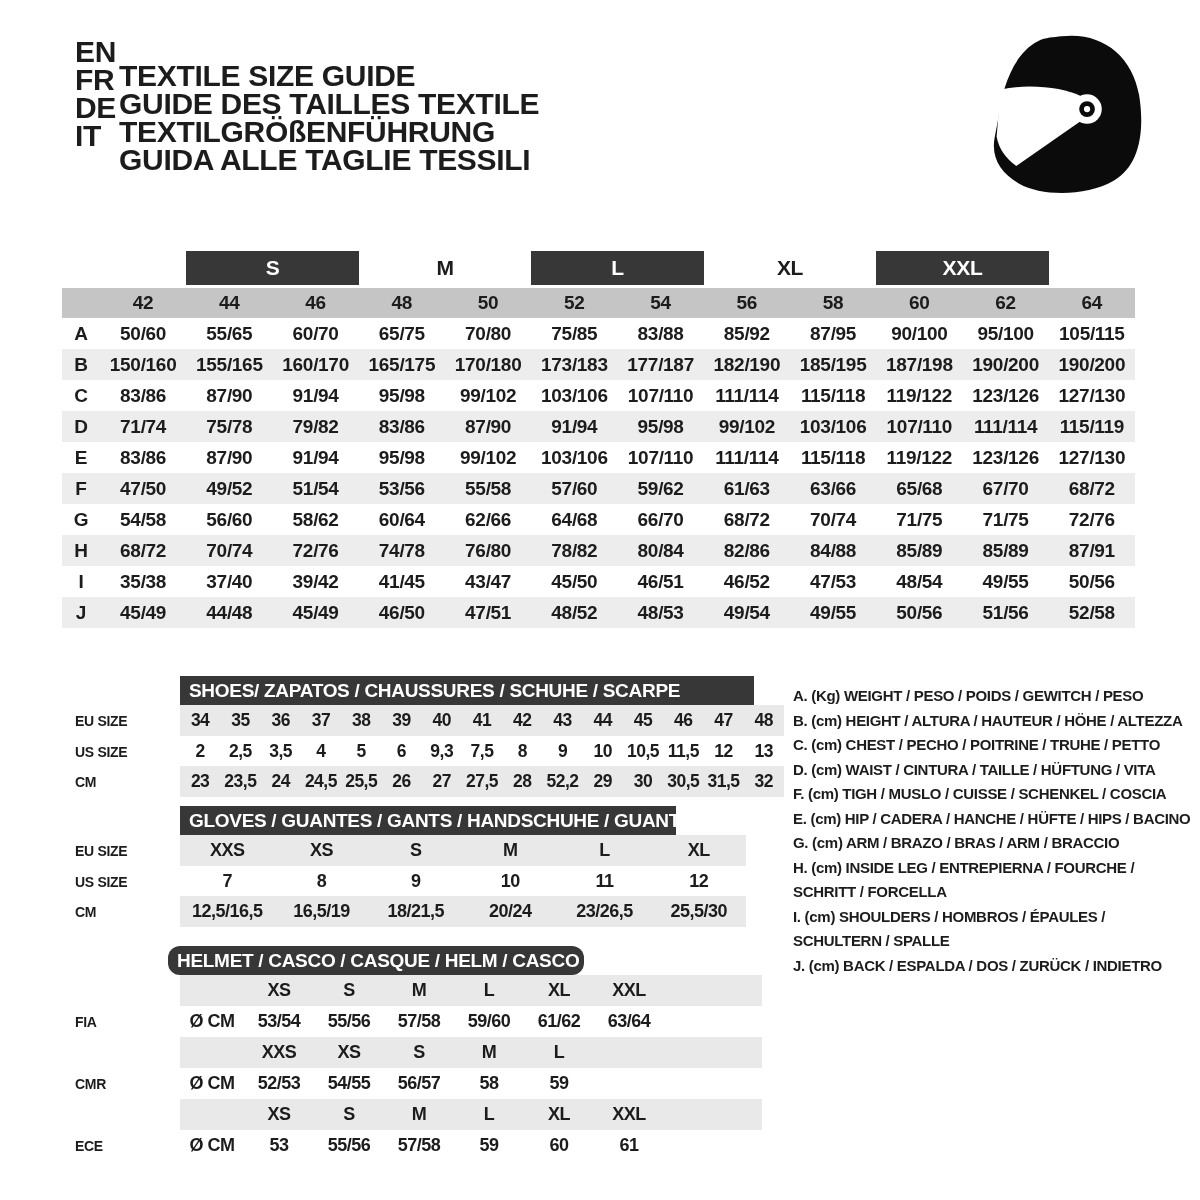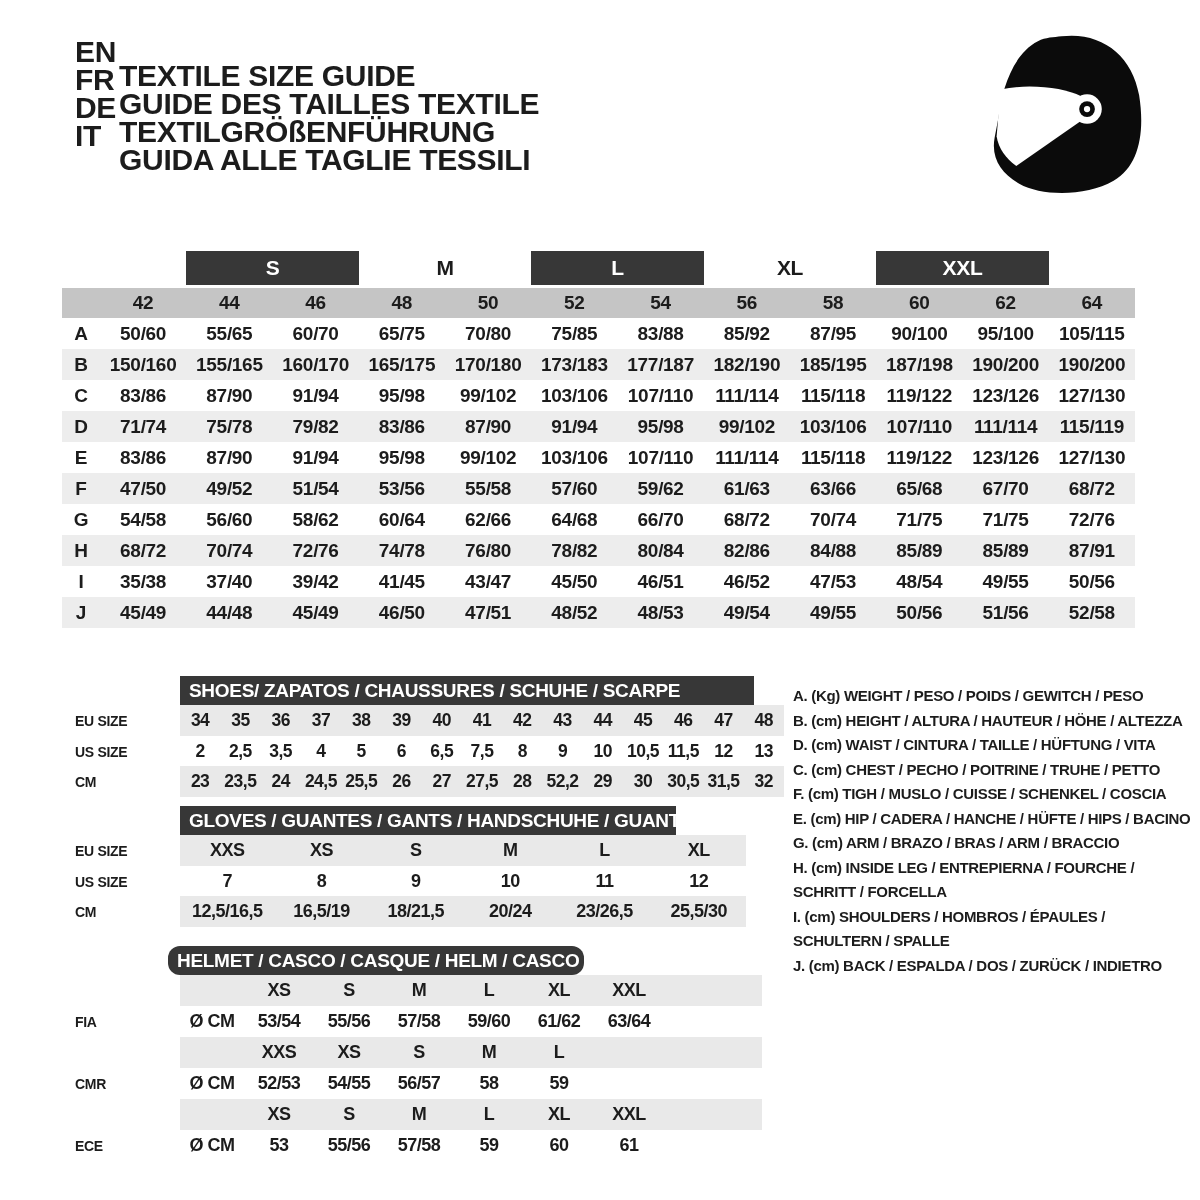--- a/index.html
+++ b/index.html
@@ -255,22 +255,22 @@
 
   <div class="bar bar-gloves">GLOVES / GUANTES / GANTS / HANDSCHUHE / GUANTI</div>
 
   <div class="bar bar-shoes">SHOES/ ZAPATOS / CHAUSSURES / SCHUHE / SCARPE</div>
 
   <div class="bar bar-helmet">HELMET / CASCO / CASQUE / HELM / CASCO</div>
 
   <div class="legend">
       <div class="legend-item">A. (Kg) WEIGHT / PESO / POIDS / GEWITCH / PESO</div>
       <div class="legend-item">B. (cm) HEIGHT / ALTURA / HAUTEUR / HÖHE / ALTEZZA</div>
+      <div class="legend-item">C. (cm) CHEST / PECHO / POITRINE / TRUHE / PETTO</div>
       <div class="legend-item">D. (cm) WAIST / CINTURA / TAILLE / HÜFTUNG / VITA</div>
-      <div class="legend-item">C. (cm) CHEST / PECHO / POITRINE / TRUHE / PETTO</div>
       <div class="legend-item">F. (cm) TIGH / MUSLO / CUISSE / SCHENKEL / COSCIA</div>
       <div class="legend-item">E. (cm) HIP / CADERA / HANCHE / HÜFTE / HIPS /  BACINO</div>
       <div class="legend-item">G. (cm) ARM  / BRAZO / BRAS / ARM / BRACCIO</div>
       <div class="legend-item">H. (cm) INSIDE LEG / ENTREPIERNA / FOURCHE /
 SCHRITT / FORCELLA</div>
       <div class="legend-item">I.  (cm) SHOULDERS / HOMBROS / ÉPAULES /
 SCHULTERN / SPALLE</div>
       <div class="legend-item">J. (cm) BACK / ESPALDA / DOS / ZURÜCK / INDIETRO</div>
     </div>
 
@@ -293,21 +293,21 @@
       <div class="cell">48</div>
     </div>
     <div class="sub-label" style="top: 736px;">US SIZE</div>
     <div class="shoes-row" style="top: 736px;">
       <div class="cell">2</div>
       <div class="cell">2,5</div>
       <div class="cell">3,5</div>
       <div class="cell">4</div>
       <div class="cell">5</div>
       <div class="cell">6</div>
-      <div class="cell">6,5</div>
+      <div class="cell">9,3</div>
       <div class="cell">7,5</div>
       <div class="cell">8</div>
       <div class="cell">9</div>
       <div class="cell">10</div>
       <div class="cell">10,5</div>
       <div class="cell">11,5</div>
       <div class="cell">12</div>
       <div class="cell">13</div>
     </div>
     <div class="sub-label" style="top: 766px;">CM</div>

